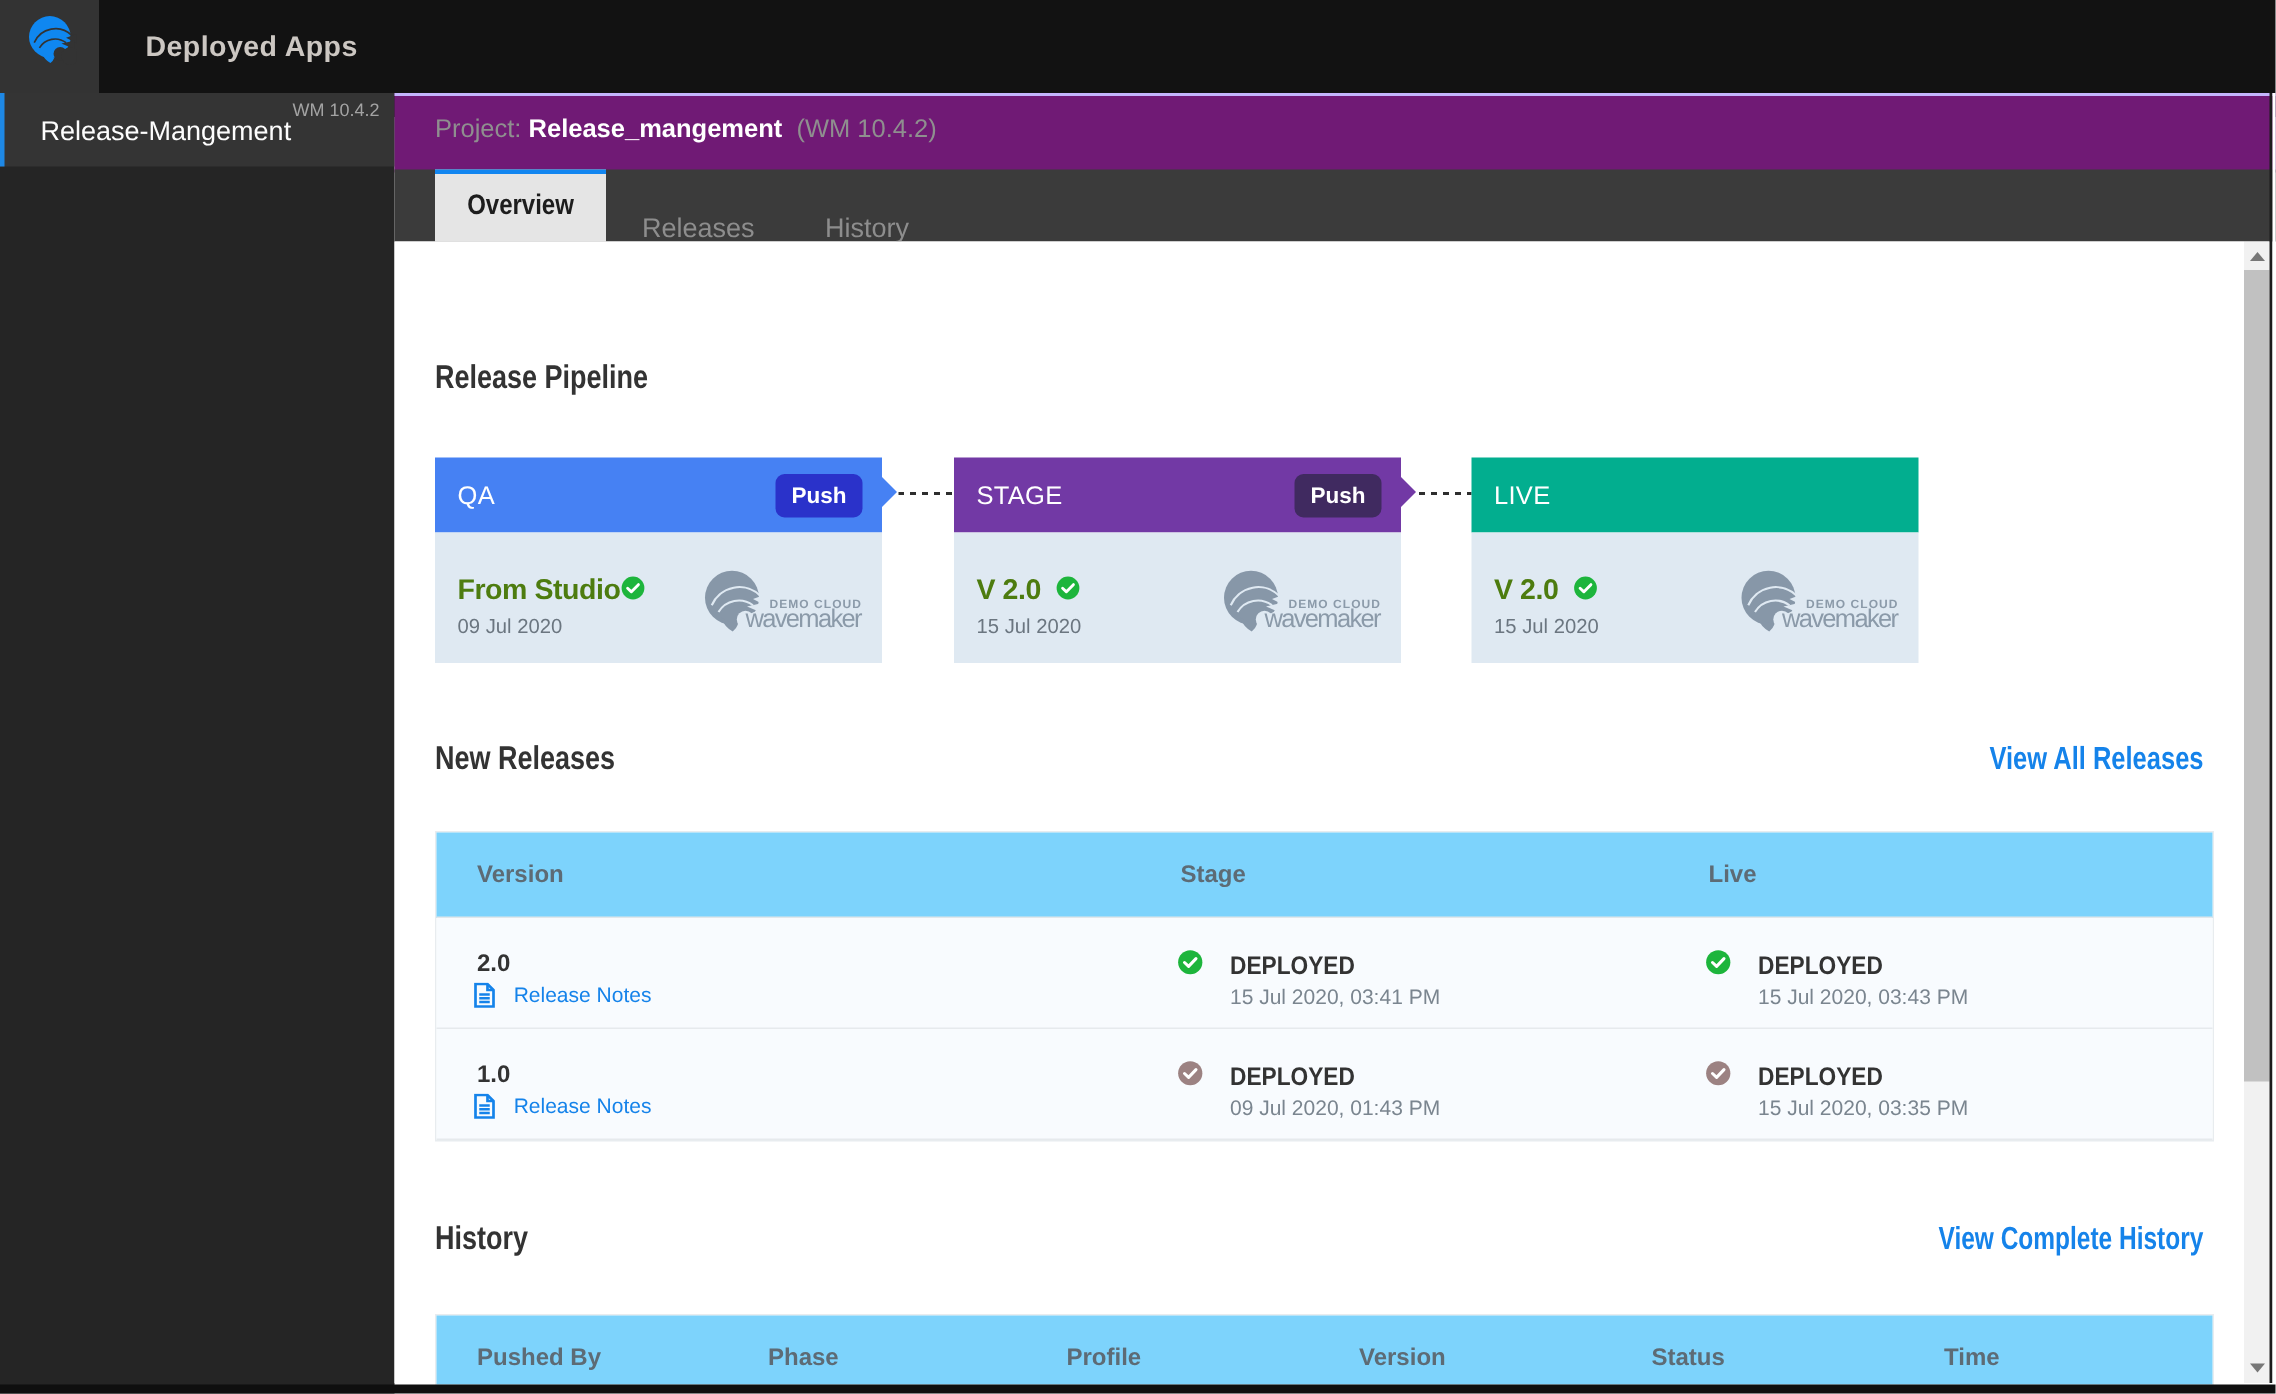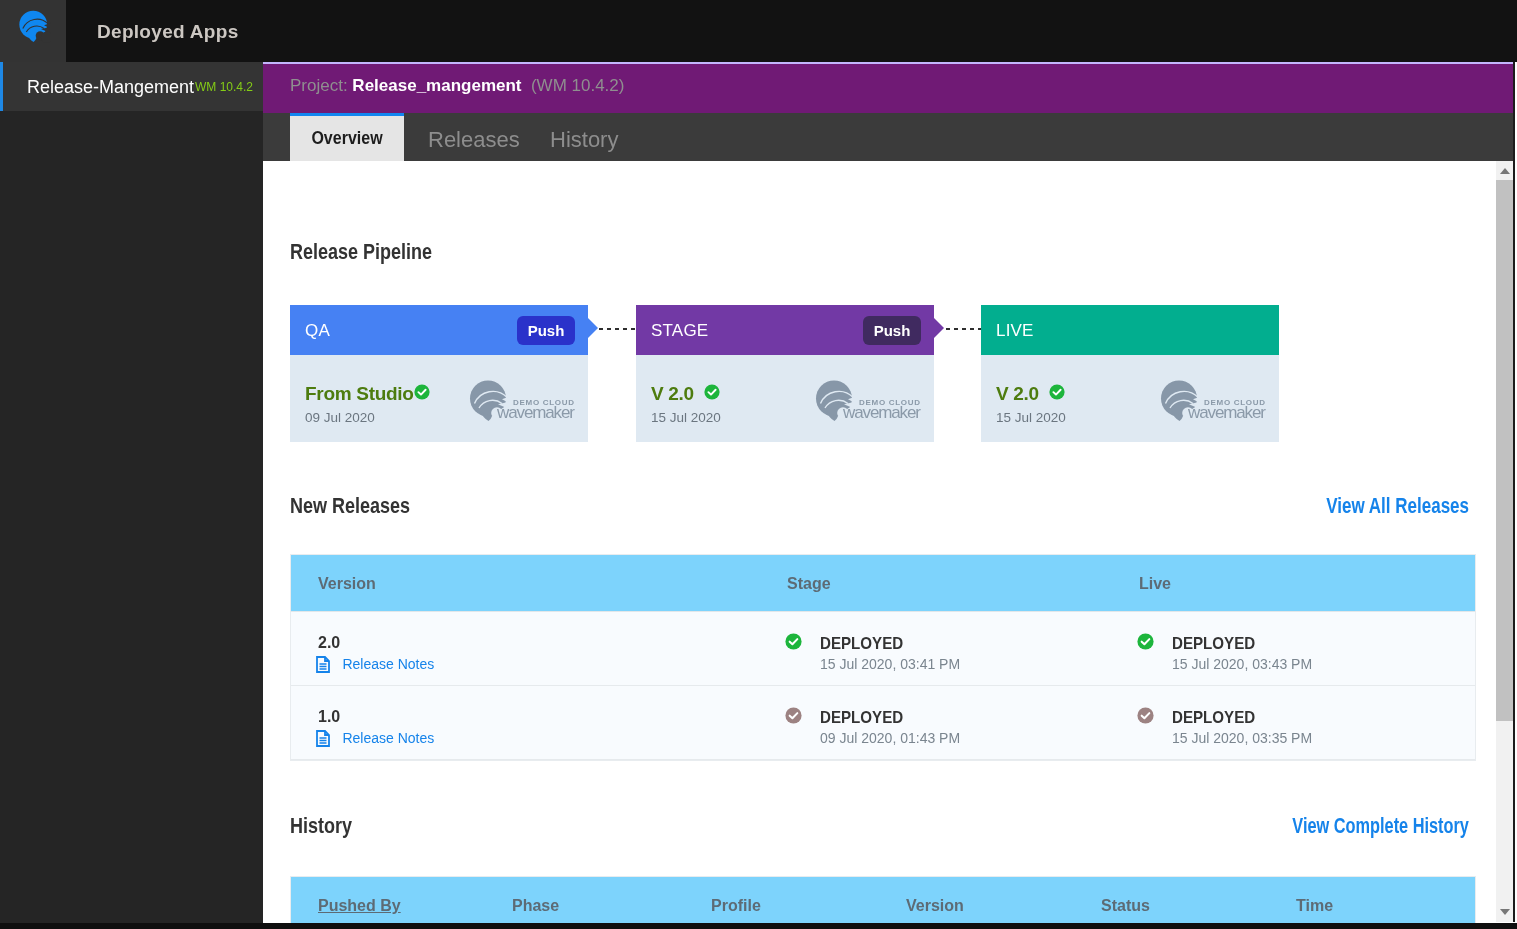--- a/index.html
+++ b/index.html
@@ -7,31 +7,31 @@
 
 
 #topbar { position:absolute; left:0; top:0; width:1517px; height:78px; background:#121212; }
 #logobox { position:absolute; left:0; top:0; width:66px; height:62px; background:#333333; }
 #toptitle { position:absolute; left:97px; top:21px; color:#ccc7c2; font-size:19px; font-weight:bold; letter-spacing:0.3px; }
 
 
 #sidebar { position:absolute; left:0; top:62px; width:263px; height:867px; background:#252525; }
 #sideitem { position:absolute; left:0; top:0; width:263px; height:49px; background:#343434; border-left:3px solid #1e88e5; }
 #sideitem .name { position:absolute; left:24px; top:15px; color:#fdfdfd; font-size:18px; }
-#sideitem .ver { position:absolute; right:10px; top:18px; color:#84cc16; font-size:12px; }
+#sideitem .ver { position:absolute; right:10px; top:4px; color:#a3a3a3; font-size:12px; }
 
 
 #projbar { position:absolute; left:263px; top:62px; width:1254px; height:53px; background:#701a75; border-top:2px solid #c4b5fd; box-sizing:border-box; }
 #projbar .txt { position:absolute; left:27px; top:12px; font-size:17px; color:#8f8f8f; }
 #projbar .txt b { color:#ffffff; }
 
 
 #tabbar { position:absolute; left:263px; top:113px; width:1254px; height:48px; background:#3b3b3b; }
 .tab-active { position:absolute; left:27px; top:0; width:114px; height:48px; background:#e5e5e5; border-top:3px solid #1286f0; color:#1d1d1d; font-size:16px; font-weight:bold; text-align:center; line-height:43px; }
-.tab { position:absolute; top:4px; height:36px; color:#8d8d8d; font-size:22px; line-height:46px; }
+.tab { position:absolute; top:16px; height:36px; color:#8d8d8d; font-size:18px; line-height:46px; }
 
 
 #content { position:absolute; left:263px; top:161px; width:1233px; height:761px; background:#ffffff; }
 h2.sect { position:absolute; font-size:18px; font-weight:bold; color:#333; transform:scale(1.0,1.22); transform-origin:left top; }
 .link { position:absolute; color:#1583ea; font-size:17px; font-weight:bold; transform:scale(1.0,1.25); transform-origin:right top; }
 
 
 .card { position:absolute; width:298px; top:144px; }
 .card .hd { position:relative; height:50px; }
 .card .hd .lbl { position:absolute; left:15px; top:16px; color:#fff; font-size:17px; font-weight:normal; letter-spacing:0.2px; }
@@ -263,21 +263,21 @@
         <div class="tm">15 Jul 2020, 03:35 PM</div>
       </div>
     </div>
   </div>
 
   <h2 class="sect" style="left:27px; top:652px;">History</h2>
   <div class="link" style="right:27px; top:653px; transform:scale(0.96,1.25);">View Complete History</div>
 
   <div class="tbl" style="top:715px;">
     <div class="thead" style="height:46px; border-bottom:none;">
-      <div class="th" style="left:27px;text-decoration:underline;">Pushed By</div>
+      <div class="th" style="left:27px;">Pushed By</div>
       <div class="th" style="left:221px;">Phase</div>
       <div class="th" style="left:420px;">Profile</div>
       <div class="th" style="left:615px;">Version</div>
       <div class="th" style="left:810px;">Status</div>
       <div class="th" style="left:1005px;">Time</div>
     </div>
   </div>
 </div>
 
 <div id="sb">

